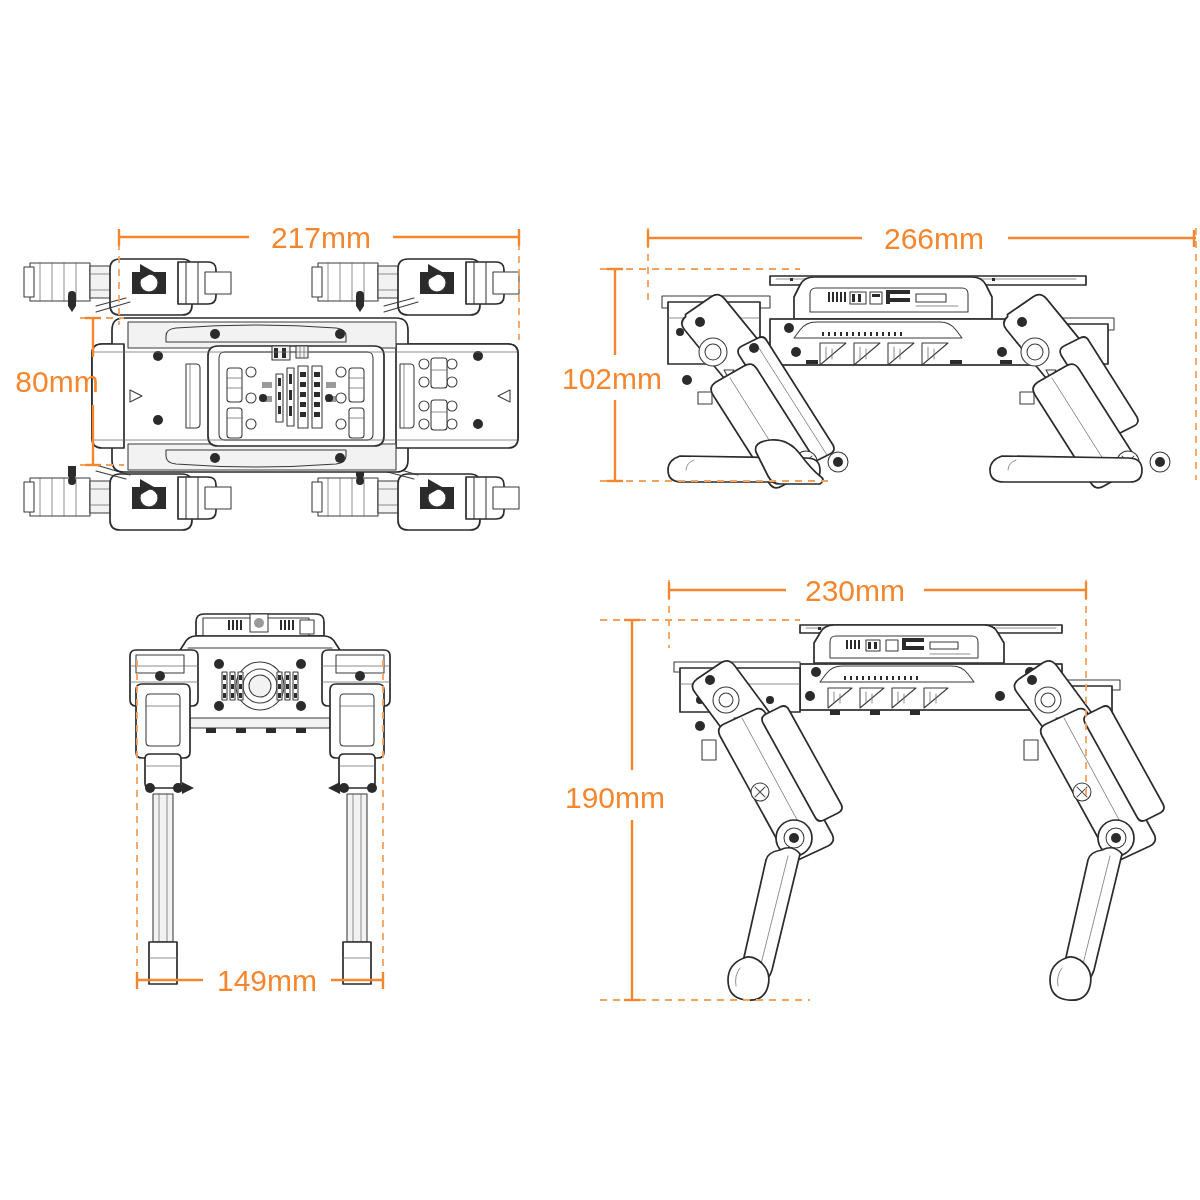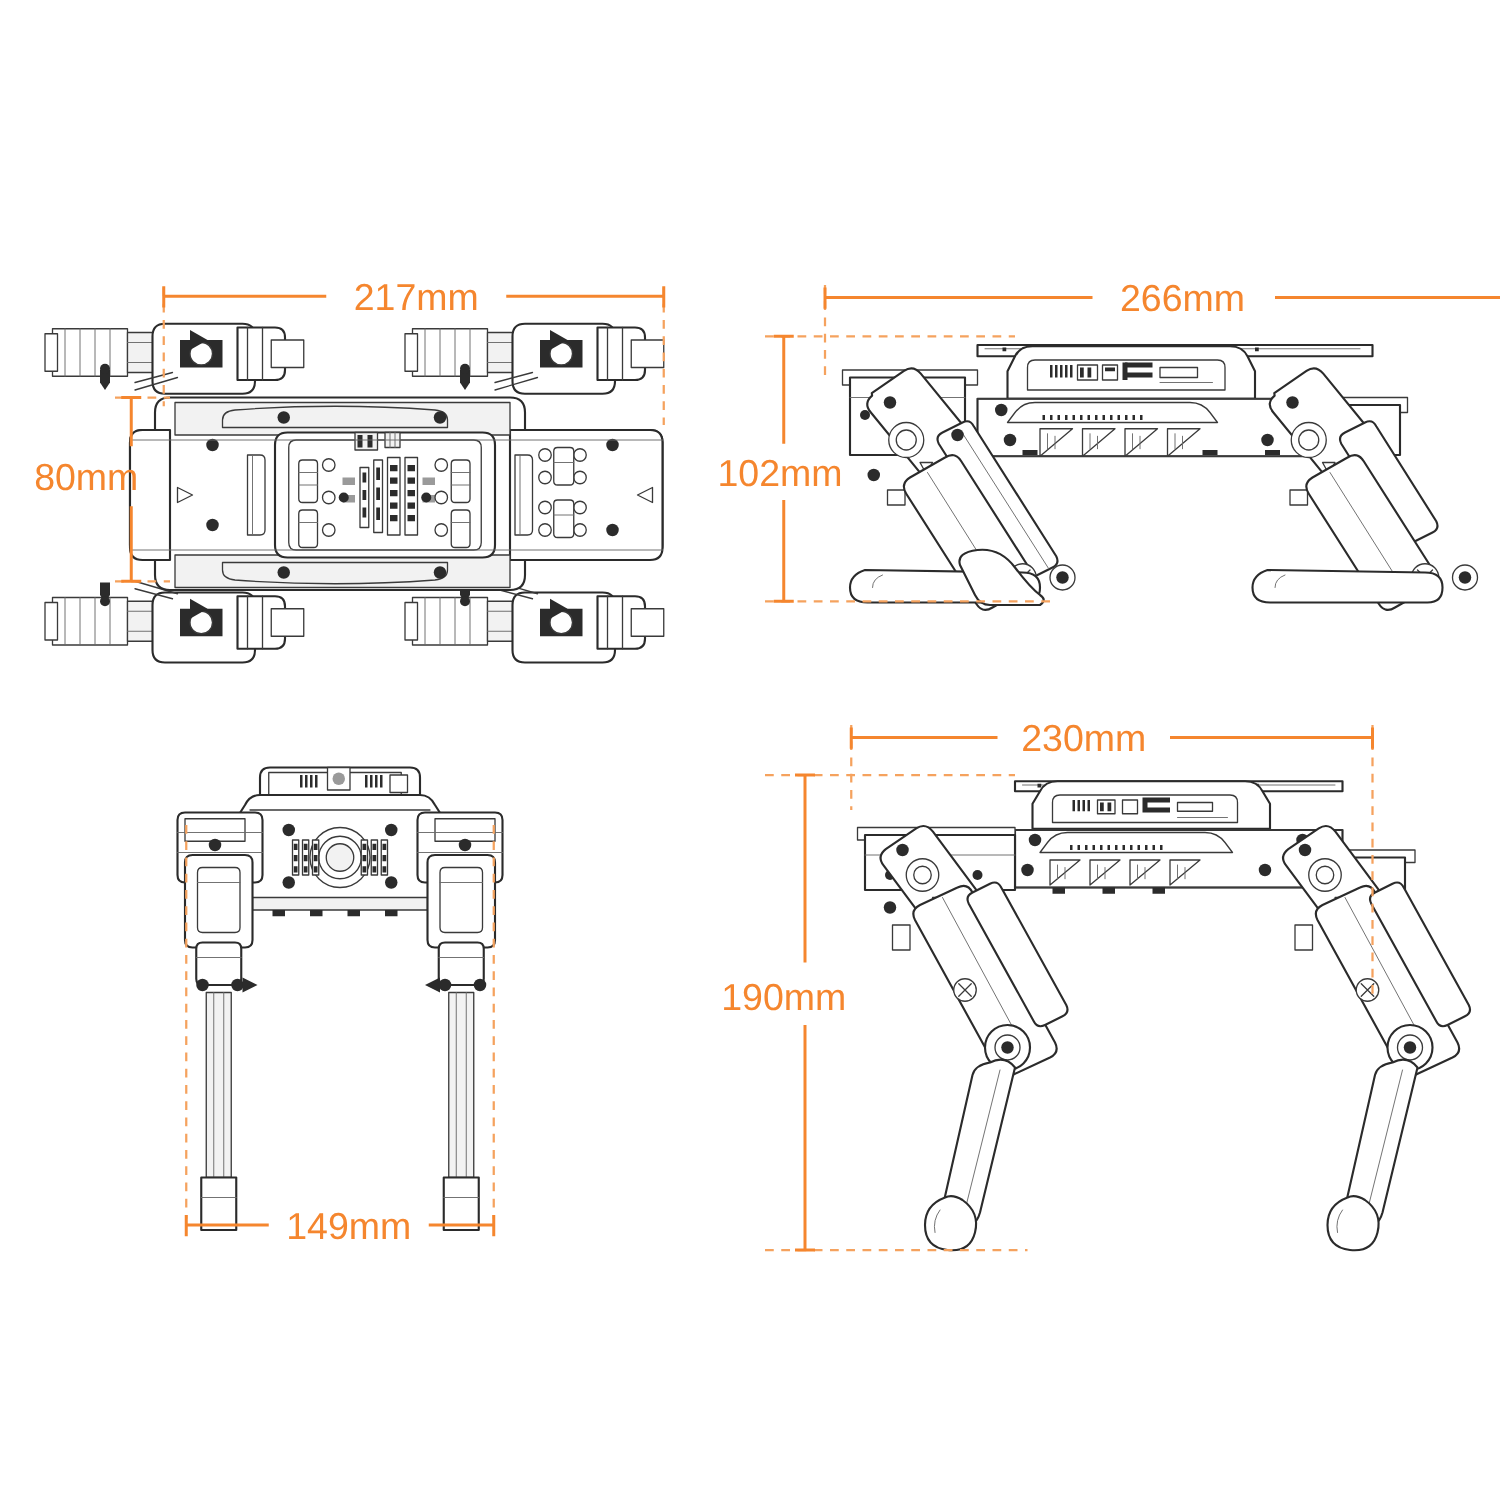--- a/index.html
+++ b/index.html
@@ -9,21 +9,21 @@
   }
   body {
     width: 1200px;
     height: 1200px;
     font-family: "Liberation Sans", sans-serif;
     overflow: hidden;
     position: relative;
   }
   #sheet {
     position: absolute;
-    left: 12px; top: 0;
+    left: 0; top: 0;
     width: 1028px;
     height: 1200px;
   }
   svg.drawing {
     display: block;
     width: 1200px;
     height: 1200px;
   }
   .dim-text {
     font-family: "Liberation Sans", sans-serif;

